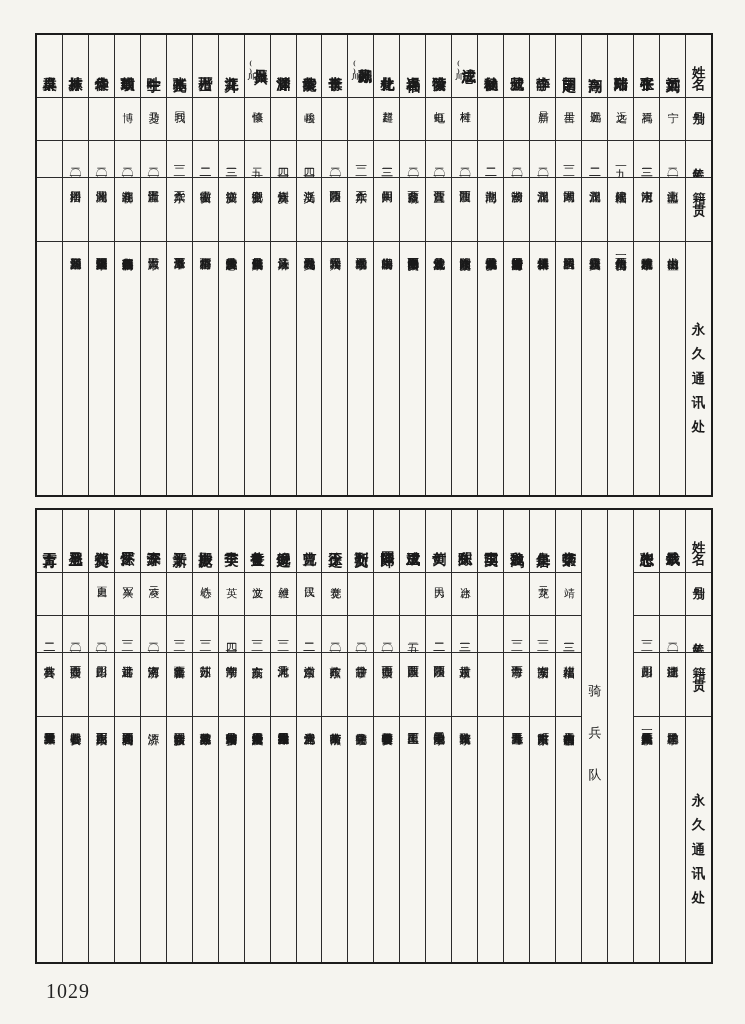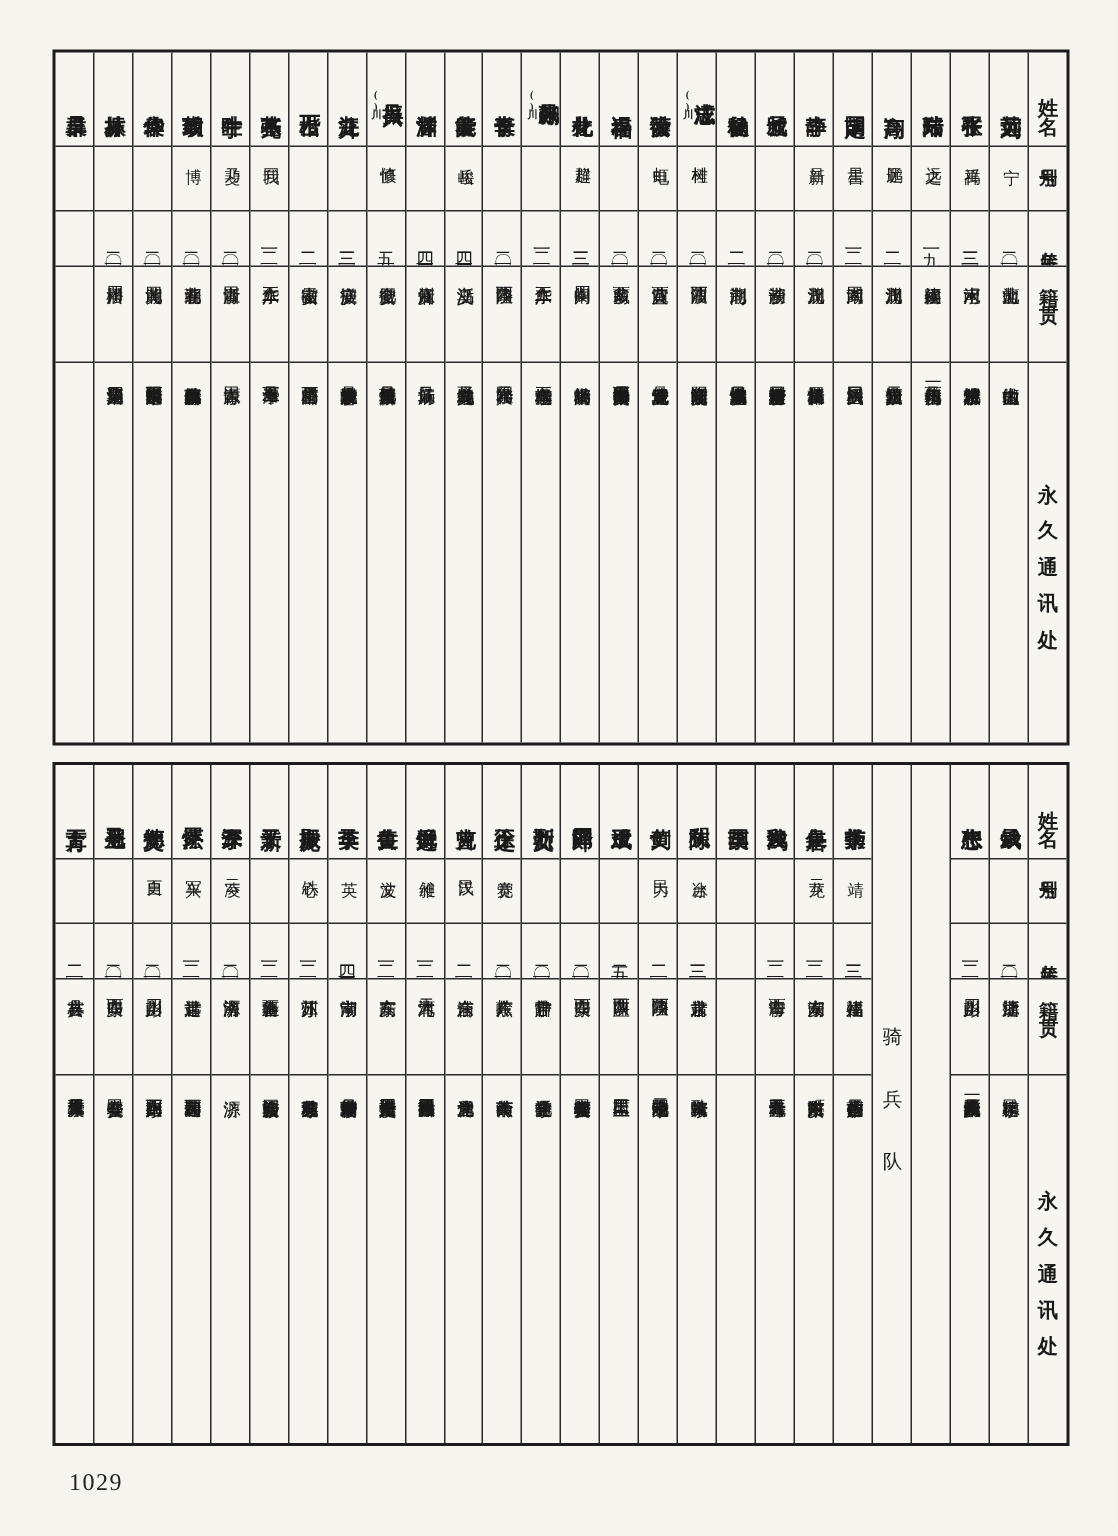--- a/index.html
+++ b/index.html
@@ -56,21 +56,21 @@
   .col-head .c-alias .vtext{font-size:12px;font-weight:700;line-height:1.05;}
   .col-head .c-age .vtext{font-size:11.5px;font-weight:700;}
   .col-head .c-origin .vtext{letter-spacing:0.9em;font-size:13px;}
   .col-head .c-addr{align-items:center;}
   .col-head .c-addr .vtext{letter-spacing:1.8em;font-size:13.5px;}
   
   .col-div .cell,.col-spacer .cell{height:100%;border-top:none;}
   .col-div .vtext{font-size:13px;font-weight:400;letter-spacing:3.2em;}
   .page-number{
     position:absolute;left:46px;top:980px;
-    font-size:16px;letter-spacing:1px;color:#222;
+    font-size:20px;letter-spacing:1px;color:#222;
   }
 </style>
 </head>
 <body>
 
 <div class="page">
   <div class="tbl tbl-top" id="tbl-0">
       <div class="col col-head">
         <div class="cell c-name">
           <span class="vtext">姓名</span>

